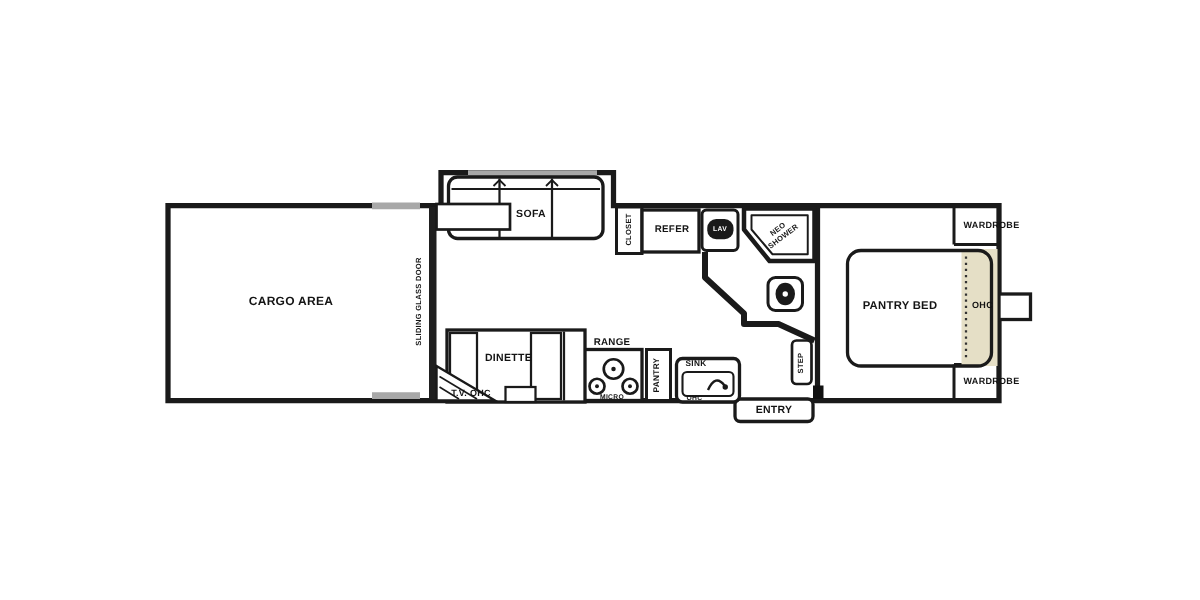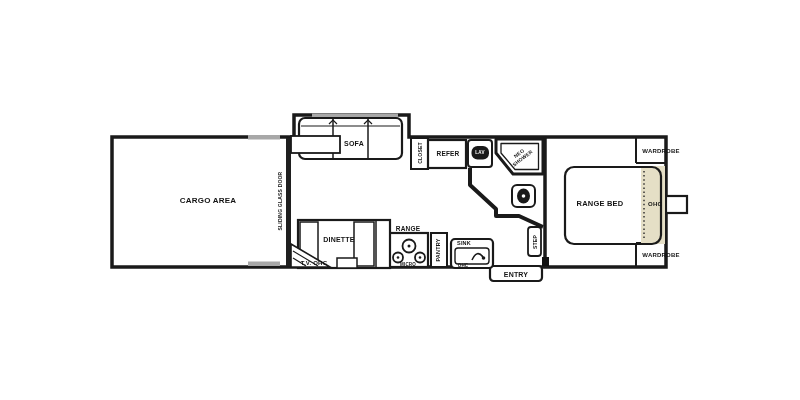--- a/index.html
+++ b/index.html
@@ -119,21 +119,21 @@
       <line x1="636" y1="243" x2="666" y2="243" stroke-width="2"></line>
     </g>
 
     <g>
       <rect x="641" y="166" width="24" height="78" fill="#e5dfc6"></rect>
       <rect x="565" y="167" width="96" height="77" rx="9" fill="none" stroke="#1a1a1a" stroke-width="2.2"></rect>
       <line x1="644" y1="171" x2="644" y2="240" stroke="#333333" stroke-width="1.5" stroke-dasharray="1.5,2.6"></line>
     </g>
   </svg>
 
-  <div class="lbl" style="left:208px;top:201px;font-size:8px;text-align:right;">CARGO AREA</div>
+  <div class="lbl" style="left:194px;top:201px;font-size:8px;text-align:right;">CARGO AREA</div>
 
   <div class="lbl vert" style="left:280px;top:201px;font-size:5px;">SLIDING GLASS DOOR</div>
 
   <div class="lbl" style="left:354px;top:143px;font-size:7px;">SOFA</div>
 
   <div class="lbl vert" style="left:419.5px;top:153px;font-size:5px;">CLOSET</div>
 
   <div class="lbl" style="left:448px;top:154px;font-size:6.5px;">REFER</div>
 
   <div class="lbl lbl-white" style="left:480px;top:152.5px;font-size:4.5px;">LAV</div>
@@ -151,21 +151,21 @@
   <div class="lbl vert" style="left:439px;top:250px;font-size:5.5px;">PANTRY</div>
 
   <div class="lbl" style="left:464px;top:244px;font-size:5.5px;">SINK</div>
 
   <div class="lbl" style="left:463px;top:265.5px;font-size:4.5px;">OHC</div>
 
   <div class="lbl vert" style="left:534.5px;top:241.5px;font-size:5px;">STEP</div>
 
   <div class="lbl" style="left:516px;top:273.5px;font-size:7px;">ENTRY</div>
 
-  <div class="lbl" style="left:600px;top:204px;font-size:7.5px;">RANGE BED</div>
+  <div class="lbl" style="left:600px;top:204px;font-size:7.5px;">PANTRY BED</div>
 
   <div class="lbl" style="left:655px;top:204px;font-size:6px;">OHC</div>
 
   <div class="lbl" style="left:661px;top:150.5px;font-size:6px;">WARDROBE</div>
 
   <div class="lbl" style="left:661px;top:254.5px;font-size:6px;">WARDROBE</div>
 
 </div>
 
 </body></html>

